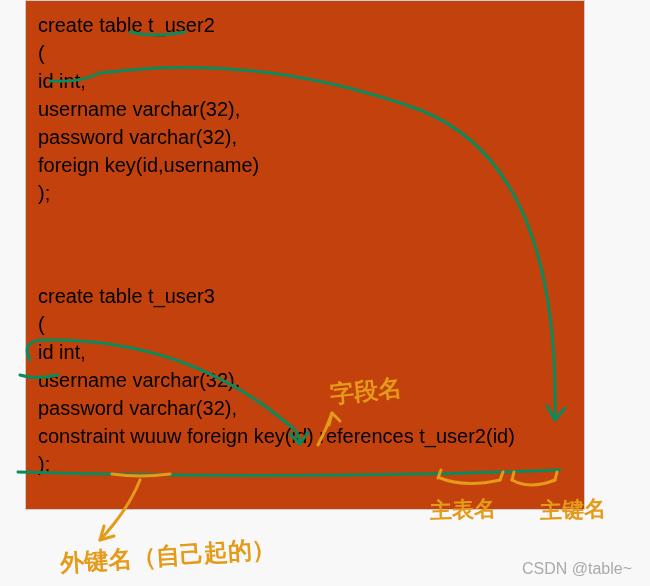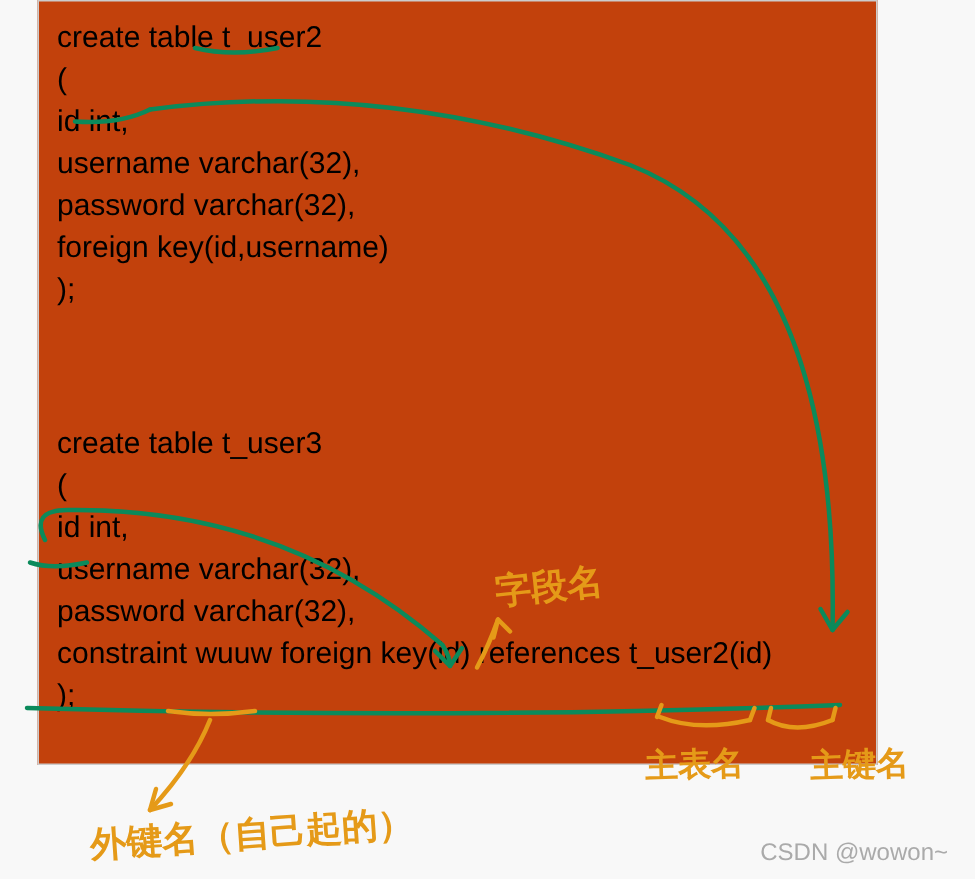--- a/index.html
+++ b/index.html
@@ -100,13 +100,13 @@
 
   <path d="M 140 480 Q 128 510 100 540" stroke="#e59a18" stroke-width="3" fill="none" stroke-linecap="round"></path>
   <path d="M 100 540 l 4 -14 M 100 540 l 14 -4" stroke="#e59a18" stroke-width="3" fill="none" stroke-linecap="round"></path>
 </svg>
 
 <div class="anno orange" style="left:330px; top:375px; font-size:24px; transform:rotate(-6deg);">字段名</div>
 <div class="anno orange" style="left:60px; top:540px; font-size:24px; transform:rotate(-4deg);">外键名（自己起的）</div>
 <div class="anno orange" style="left:430px; top:495px; font-size:22px; transform:rotate(-2deg);">主表名</div>
 <div class="anno orange" style="left:540px; top:495px; font-size:22px; transform:rotate(-2deg);">主键名</div>
 
-<div class="watermark">CSDN @wowon~</div>
+<div class="watermark">CSDN @table~</div>
 
 </body></html>

